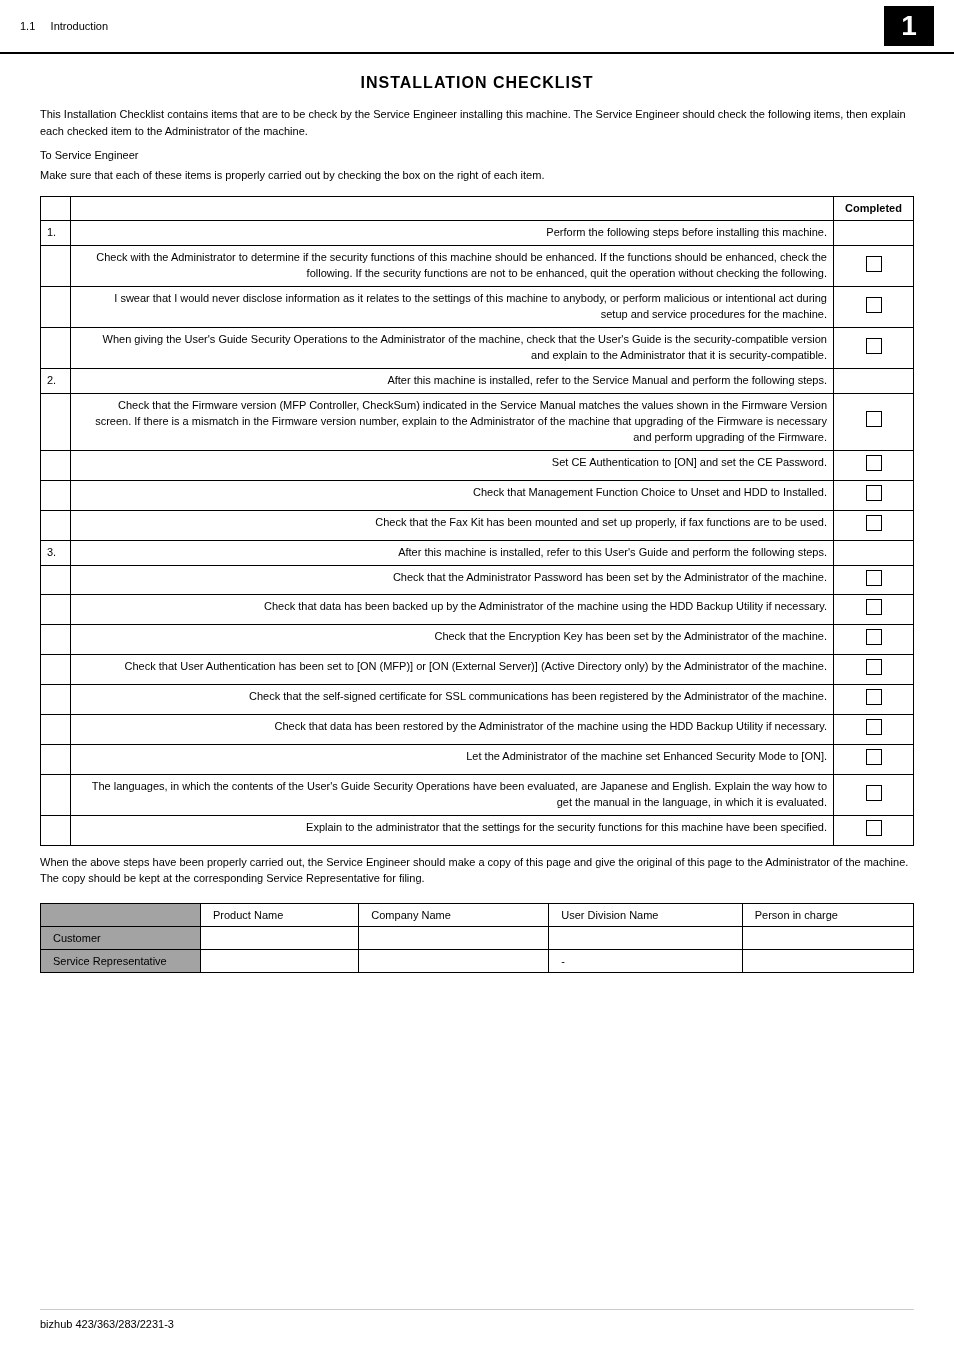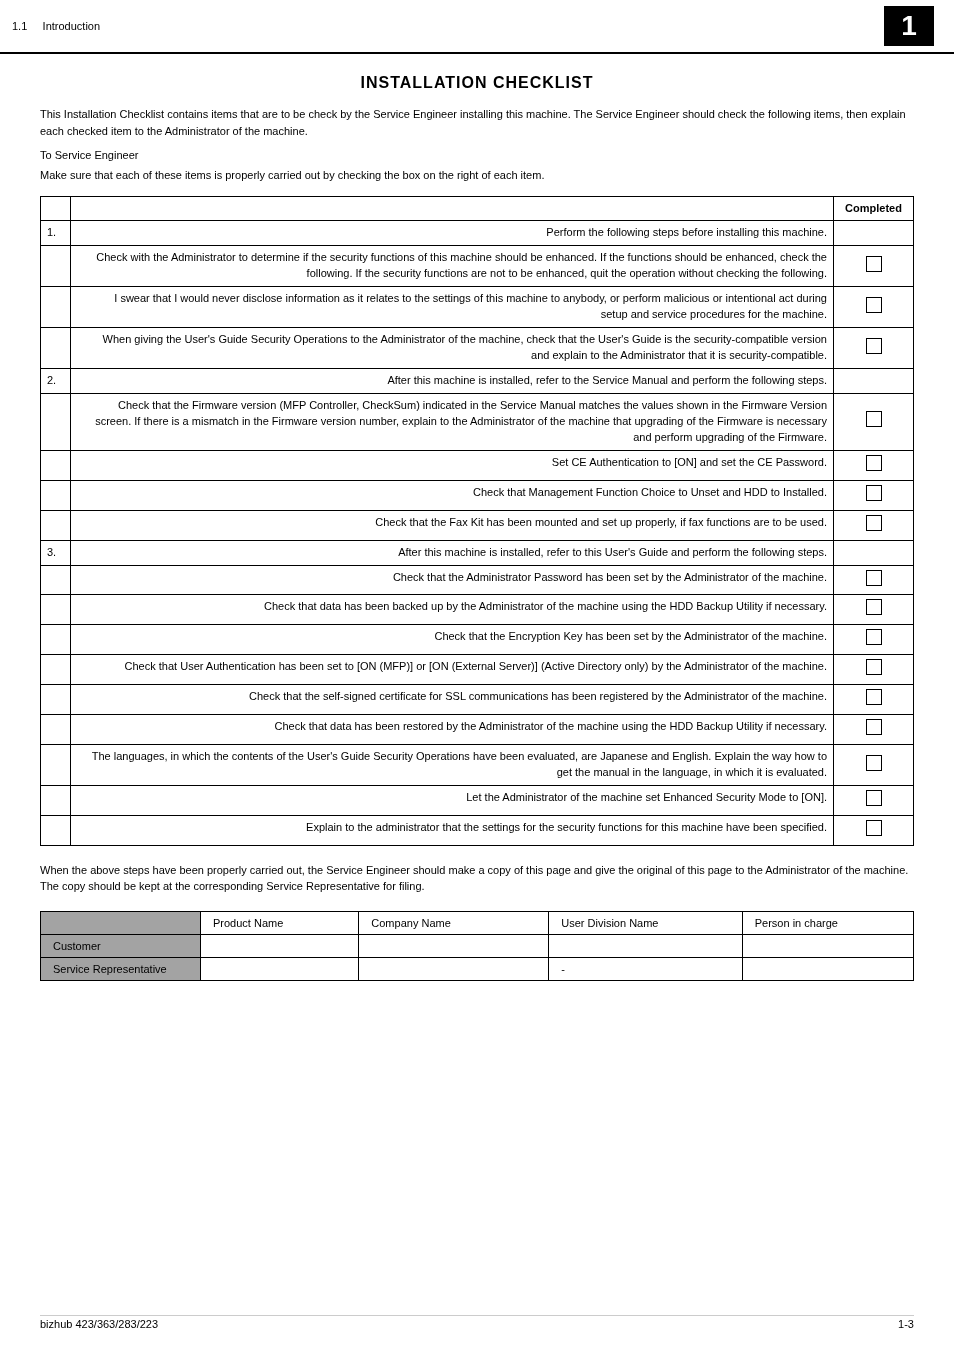--- a/index.html
+++ b/index.html
@@ -23,21 +23,21 @@
       padding: 0;
       position: relative;
     }
 
     
     .header-bar {
       display: flex;
       justify-content: space-between;
       align-items: center;
       border-bottom: 2px solid #000;
-      padding: 6px 20px 6px 12px;
+      padding: 6px 20px 6px 20px;
       margin-bottom: 0;
       text-align: right;
     }
 
     .header-left {
       font-size: 11px;
       color: #000;
     }
 
     .header-right {
@@ -79,21 +79,21 @@
     .make-sure {
       font-size: 11px;
       margin-bottom: 12px;
       line-height: 1.5;
     }
 
     
     .checklist-table {
       width: 100%;
       border-collapse: collapse;
-      margin-bottom: 16px;
+      margin-bottom: 8px;
       font-size: 11px;
     }
 
     .checklist-table td {
       border: 1px solid #000;
       padding: 4px 6px;
       vertical-align: top;
       line-height: 1.45;
     }
 
@@ -161,24 +161,23 @@
       background: #fff;
     }
 
     
     .footer {
       position: absolute;
       bottom: 20px;
       left: 40px;
       right: 40px;
       display: flex;
-      justify-content: space-between;
       font-size: 11px;
       border-top: 1px solid #ccc;
-      padding-top: 2px;
+      padding-top: 8px;
     }
   </style>
 </head>
 <body>
 
 <div class="page">
 
   <div class="header-bar">
     <div class="header-left">
       <span>1.1</span>&nbsp;&nbsp;&nbsp;&nbsp;
@@ -287,26 +286,26 @@
             <td class="col-text" style="padding-left: 20px;">Check that the self-signed certificate for SSL communications has been registered by the Administrator of the machine.</td>
             <td class="col-check"><span class="checkbox-square"></span></td>
           </tr>
           <tr>
             <td class="col-num"></td>
             <td class="col-text" style="padding-left: 20px;">Check that data has been restored by the Administrator of the machine using the HDD Backup Utility if necessary.</td>
             <td class="col-check"><span class="checkbox-square"></span></td>
           </tr>
           <tr>
             <td class="col-num"></td>
+            <td class="col-text" style="padding-left: 20px;">Let the Administrator of the machine set Enhanced Security Mode to [ON].</td>
+            <td class="col-check"><span class="checkbox-square"></span></td>
+          </tr>
+          <tr>
+            <td class="col-num"></td>
             <td class="col-text" style="padding-left: 20px;">The languages, in which the contents of the User's Guide Security Operations have been evaluated, are Japanese and English. Explain the way how to get the manual in the language, in which it is evaluated.</td>
-            <td class="col-check"><span class="checkbox-square"></span></td>
-          </tr>
-          <tr>
-            <td class="col-num"></td>
-            <td class="col-text" style="padding-left: 20px;">Let the Administrator of the machine set Enhanced Security Mode to [ON].</td>
             <td class="col-check"><span class="checkbox-square"></span></td>
           </tr>
           <tr>
             <td class="col-num"></td>
             <td class="col-text" style="padding-left: 20px;">Explain to the administrator that the settings for the security functions for this machine have been specified.</td>
             <td class="col-check"><span class="checkbox-square"></span></td>
           </tr>
         </tbody>
     </table>
 

